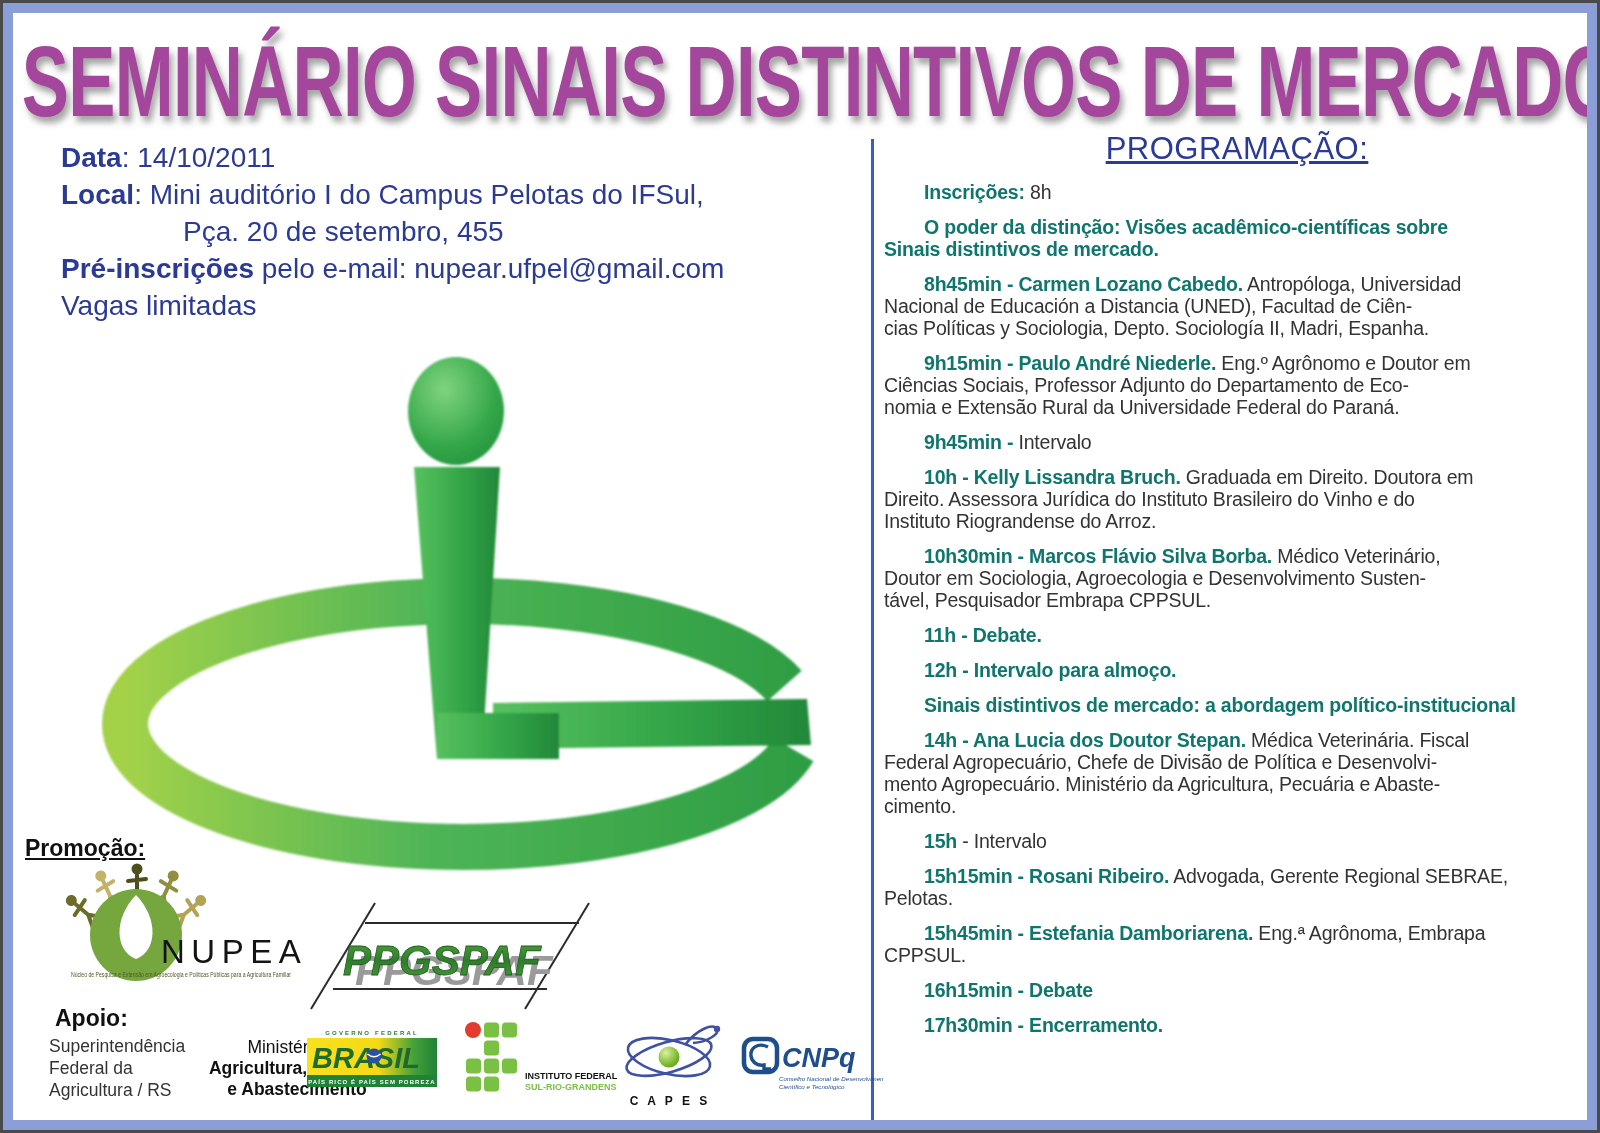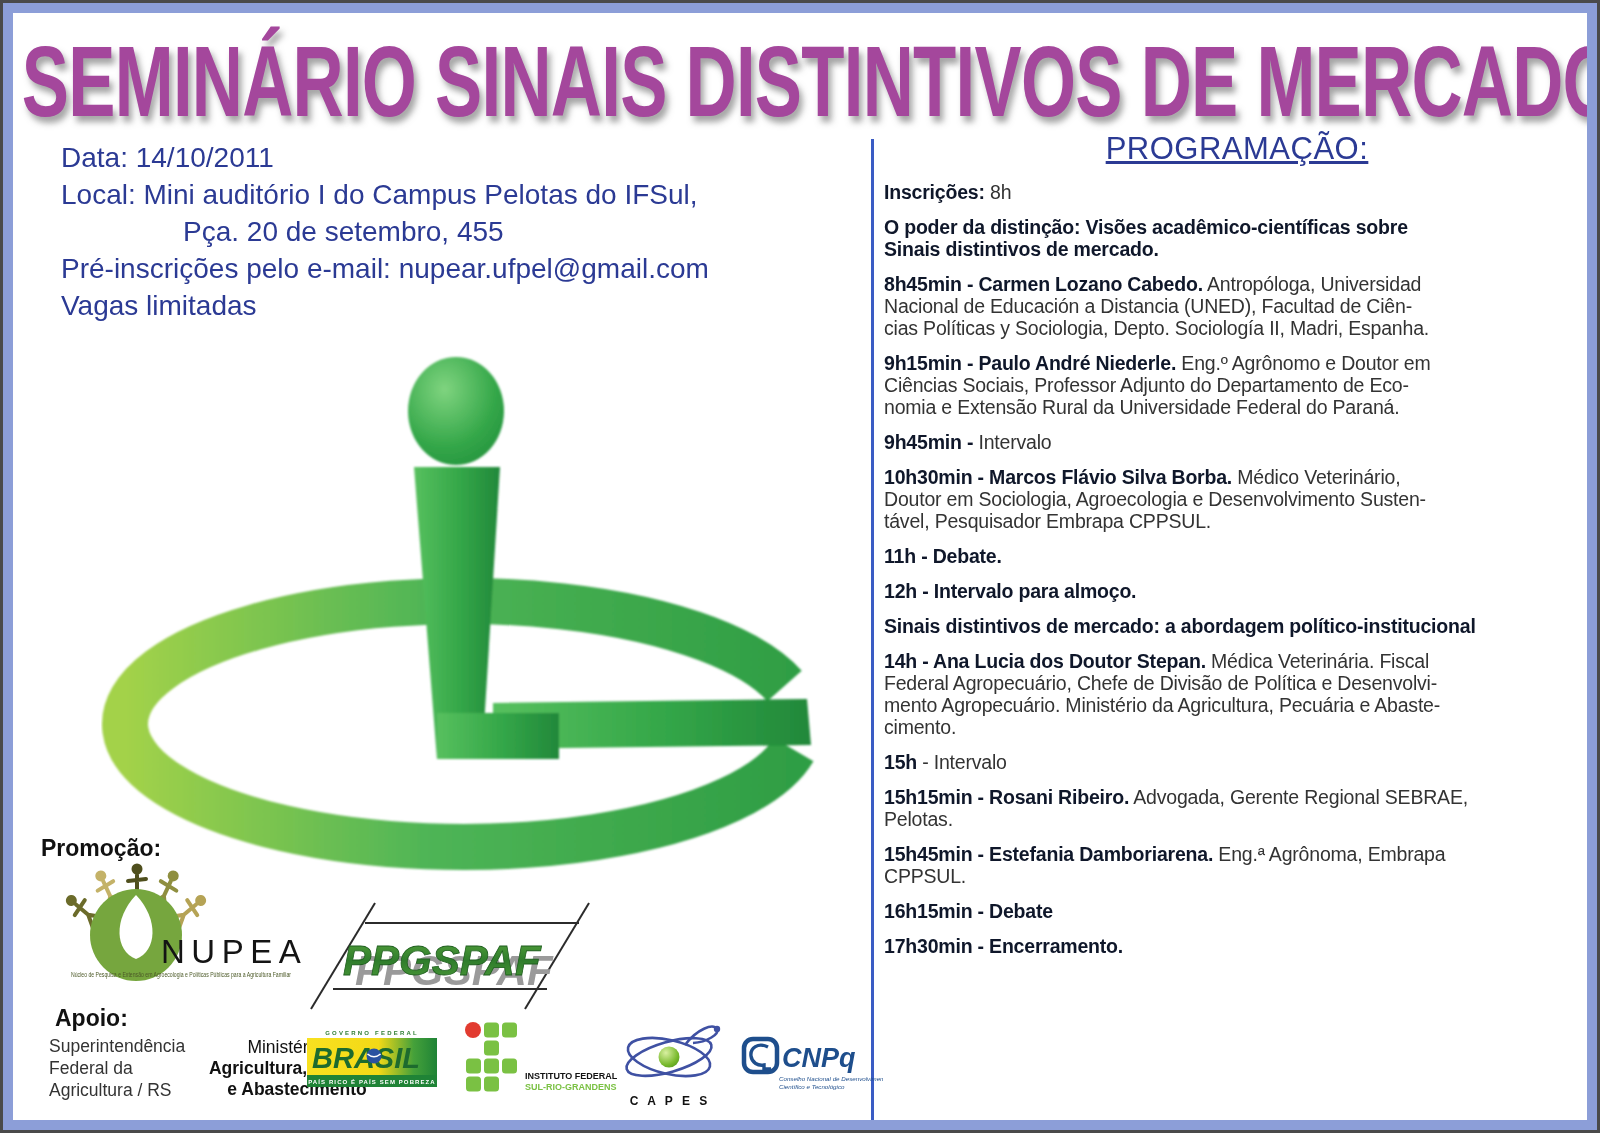--- a/index.html
+++ b/index.html
@@ -14,40 +14,40 @@
   
   .title{position:absolute;left:0;top:10px;width:100%;height:116px;
     display:flex;align-items:center;justify-content:center;}
   .title-text{font-weight:bold;font-size:101px;color:#a4479c;white-space:nowrap;
     transform:scaleX(0.70);letter-spacing:-1px;
     text-shadow:5px 6px 7px rgba(90,90,90,0.55);}
 
   
   .info-block{position:absolute;left:48px;top:126px;width:800px;
     color:#2b3a94;font-size:28px;line-height:37px;}
-  .info-line .lbl{font-weight:normal;}
+  .info-line .lbl{font-weight:bold;}
   .info-line.indent{padding-left:122px;}
 
   
   .ig-logo{position:absolute;left:88px;top:308px;width:782px;height:552px;}
 
   
   .divider{position:absolute;left:858px;top:126px;width:3px;height:981px;background:#3a5cc4;}
 
   
   .right-col{position:absolute;left:871px;top:118px;width:706px;}
   .prog-heading{text-align:center;font-size:31px;font-weight:normal;color:#2b3a94;
     text-decoration:underline;margin:0 0 14px 0;letter-spacing:0.5px;}
   .prog-item{white-space:pre-line;margin:0 0 13px 0;line-height:22px;
     font-size:19.5px;color:#333;letter-spacing:-0.2px;}
-  .prog-item .b{font-weight:bold;color:#0f172a;}
+  .prog-item .b{font-weight:bold;color:#0f766e;margin-left:40px;}
 
   
   .section-label{position:absolute;font-size:23px;font-weight:bold;color:#111;}
-  .lbl-promo{left:28px;top:822px;}
+  .lbl-promo{left:12px;top:822px;text-decoration:underline;}
   .lbl-apoio{left:42px;top:992px;}
   .nupear{position:absolute;left:28px;top:850px;width:260px;height:134px;}
   .ppgspaf{position:absolute;left:290px;top:888px;width:296px;height:112px;}
 
   .sfa{position:absolute;left:36px;top:1022px;width:180px;
     font-family:Liberation Sans, sans-serif;font-size:17.5px;line-height:22px;color:#333;}
   .mapa{position:absolute;left:170px;top:1024px;width:228px;text-align:center;
     font-size:17.5px;line-height:21px;color:#111;}
   .mapa .b{font-weight:bold;}
   .brasil{position:absolute;left:294px;top:1014px;width:130px;height:68px;}
@@ -116,20 +116,23 @@
           <p class="prog-item"><span class="b">Inscrições:</span><span> 8h</span></p>
           <p class="prog-item"><span class="b">O poder da distinção: Visões acadêmico-científicas sobre
 Sinais distintivos de mercado.</span><span></span></p>
           <p class="prog-item"><span class="b">8h45min - Carmen Lozano Cabedo.</span><span> Antropóloga, Universidad
 Nacional de Educación a Distancia (UNED), Facultad de Ciên-
 cias Políticas y Sociologia, Depto. Sociología II, Madri, Espanha.</span></p>
           <p class="prog-item"><span class="b">9h15min - Paulo André Niederle.</span><span> Eng.º Agrônomo e Doutor em
 Ciências Sociais, Professor Adjunto do Departamento de Eco-
 nomia e Extensão Rural da Universidade Federal do Paraná.</span></p>
           <p class="prog-item"><span class="b">9h45min -</span><span> Intervalo</span></p>
+          <p class="prog-item"><span class="b">10h - Kelly Lissandra Bruch.</span><span> Graduada em Direito. Doutora em
+Direito. Assessora Jurídica do Instituto Brasileiro do Vinho e do
+Instituto Riograndense do Arroz.</span></p>
           <p class="prog-item"><span class="b">10h30min - Marcos Flávio Silva Borba.</span><span> Médico Veterinário,
 Doutor em Sociologia, Agroecologia e Desenvolvimento Susten-
 tável, Pesquisador Embrapa CPPSUL.</span></p>
           <p class="prog-item"><span class="b">11h - Debate.</span><span></span></p>
           <p class="prog-item"><span class="b">12h - Intervalo para almoço.</span><span></span></p>
           <p class="prog-item"><span class="b">Sinais distintivos de mercado: a abordagem político-institucional</span><span></span></p>
           <p class="prog-item"><span class="b">14h - Ana Lucia dos Doutor Stepan.</span><span> Médica Veterinária. Fiscal
 Federal Agropecuário, Chefe de Divisão de Política e Desenvolvi-
 mento Agropecuário. Ministério da Agricultura, Pecuária e Abaste-
 cimento.</span></p>

